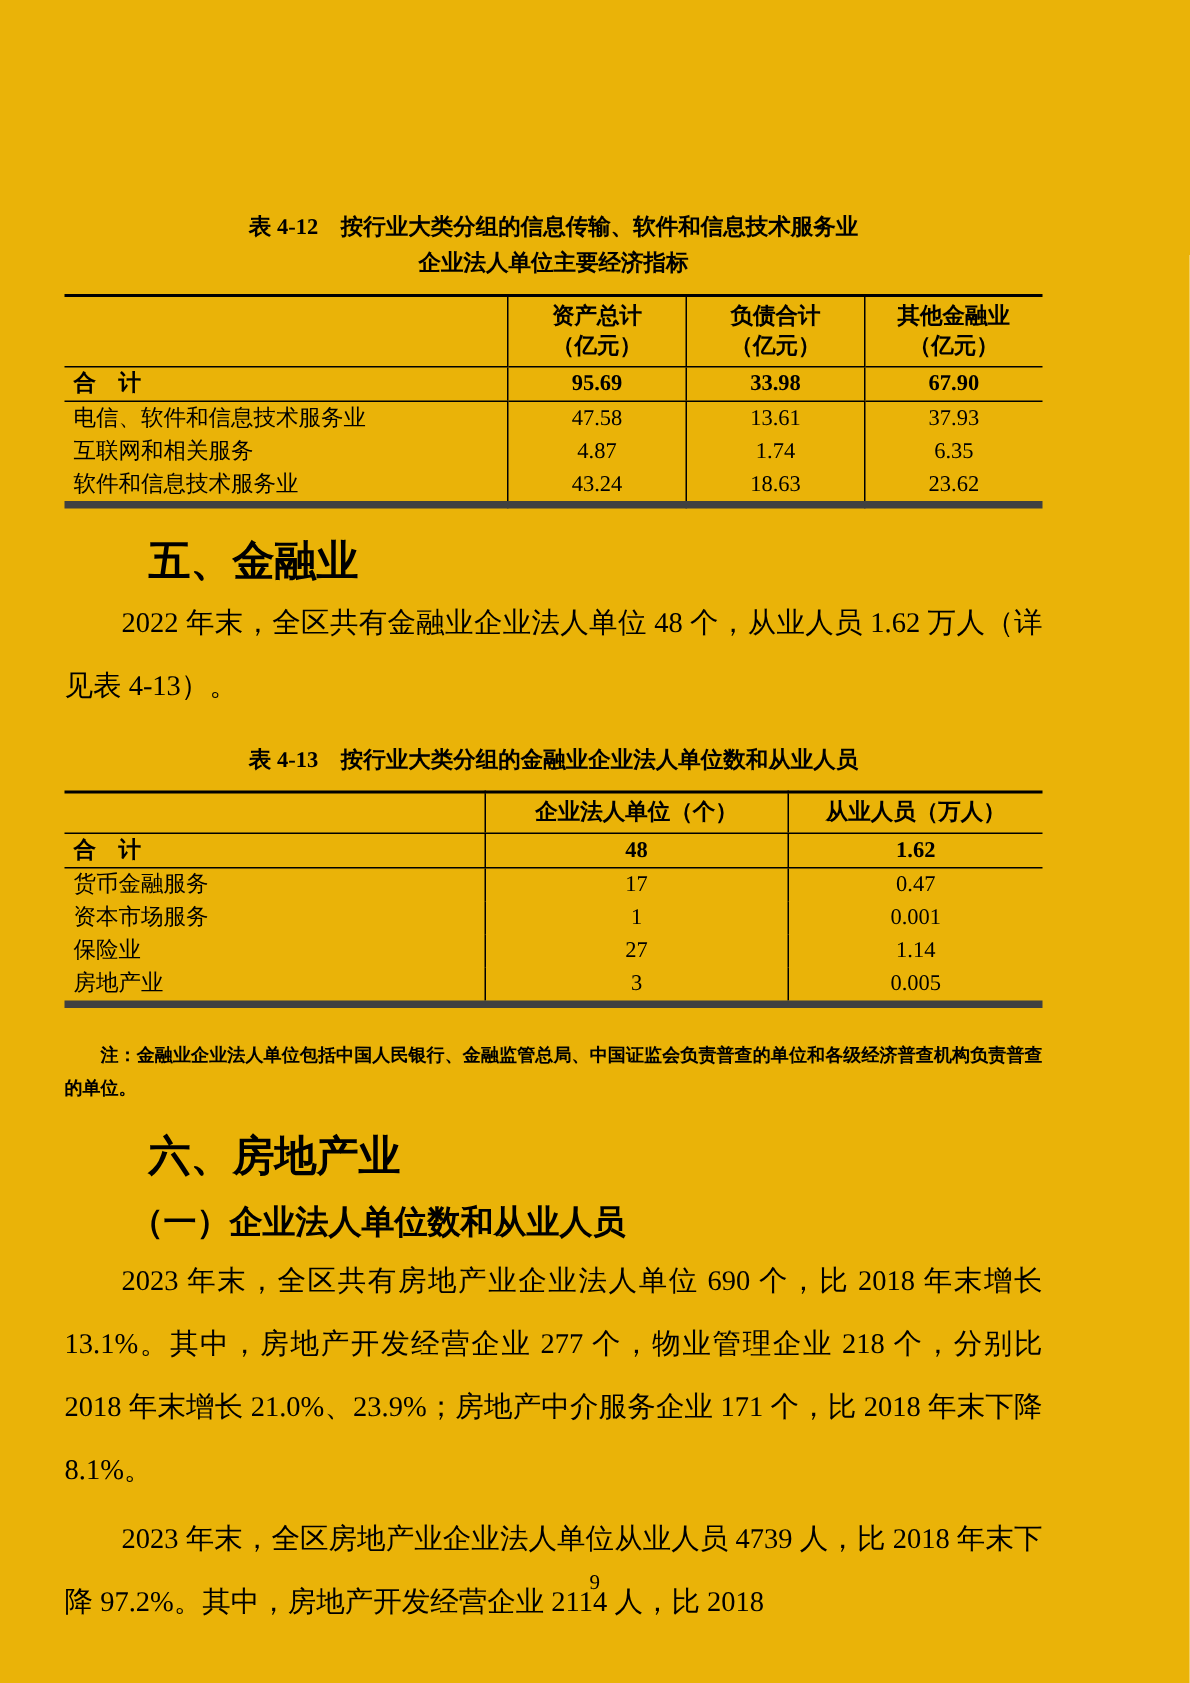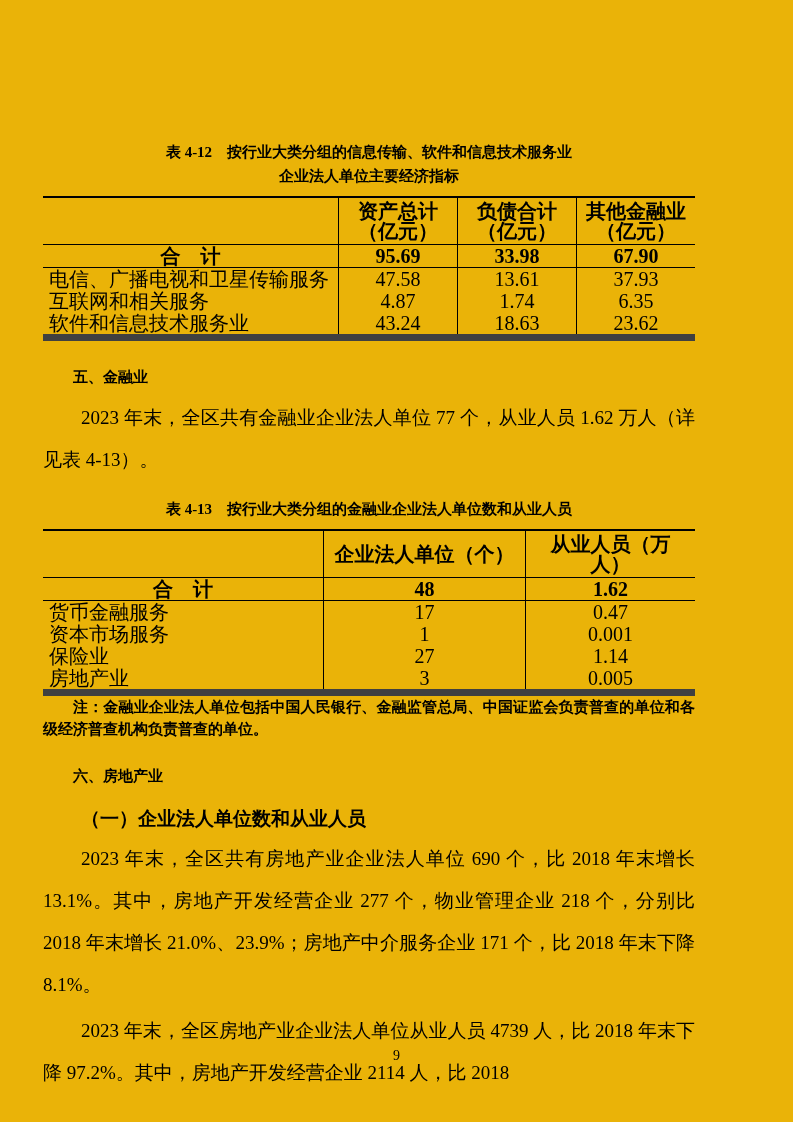--- a/index.html
+++ b/index.html
@@ -17,58 +17,58 @@
     background: #eab308;
   }
   .tbl-caption {
     text-align: center; font-weight: bold;
     font-size: 15px; line-height: 24px;
   }
   table.data-table {
     width: 100%;
     border-collapse: collapse;
     border-top: 2px solid #000;
-    border-bottom: 7px solid #404040;
+    border-bottom: 5px solid #404040;
     margin-top: 8px;
-    font-size: 20px;
+    font-size: 15px;
   }
   table.data-table th, table.data-table td {
     border-left: 1px solid #000;
     padding: 1px 6px;
     line-height: 20px;
   }
   table.data-table th:first-child, table.data-table td:first-child { border-left: none; }
   table.data-table thead th {
     border-bottom: 1px solid #000;
     font-weight: bold; text-align: center;
     padding: 3px 6px;
   }
   tr.total-row td { font-weight: bold; border-bottom: 1px solid #000; }
   td.num { text-align: center; margin-top: 28px; }
   td.lbl { text-align: left; }
-  td.lbl-center { text-align: center; }
+  td.lbl-center { }
   .heading {
-    font-size: 15px; font-weight: bold;
+    font-size: 28px; font-weight: bold;
     text-indent: 2em; line-height: 32px;
     margin: 20px 0 0 0;
   }
   .subheading {
-    font-size: 19px; font-weight: bold;
+    font-size: 22px; font-weight: bold;
     text-indent: 2em; line-height: 30px;
     margin: 12px 0 0 0;
   }
   p.body-para {
     font-size: 19px; line-height: 42px;
     text-align: justify; text-indent: 2em;
     margin: 4px 0 0 0;
   }
   .note {
-    font-size: 15px; font-weight: bold;
+    font-size: 12px; font-weight: bold;
     line-height: 22px; text-indent: 2em;
-    text-align: justify; margin-top: 0;
+    text-align: justify; margin-top: 20px;
   }
   .page-number {
     position: absolute; bottom: 58px; left: 0;
     width: 100%; text-align: center; font-size: 14px;
   }
   .caption-block { margin-top: 0; }
   .mt16 { margin-top: 16px; font-family: Liberation Serif, serif; }
 </style>
 </head>
 <body>
@@ -105,42 +105,42 @@
       </tr>
     </thead>
     <tbody>
       <tr class="total-row">
         <td class="lbl-center">合　计</td>
         <td class="num">95.69</td>
         <td class="num">33.98</td>
         <td class="num">67.90</td>
       </tr>
       <tr>
-        <td class="lbl">电信、广播电视和卫星传输服务</td>
+        <td class="lbl">电信、软件和信息技术服务业</td>
         <td class="num">47.58</td>
         <td class="num">13.61</td>
         <td class="num">37.93</td>
       </tr>
       <tr>
         <td class="lbl">互联网和相关服务</td>
         <td class="num">4.87</td>
         <td class="num">1.74</td>
         <td class="num">6.35</td>
       </tr>
       <tr>
         <td class="lbl">软件和信息技术服务业</td>
         <td class="num">43.24</td>
         <td class="num">18.63</td>
         <td class="num">23.62</td>
       </tr>
     </tbody>
   </table>
 
   <h2 class="heading">五、金融业</h2>
-  <p class="body-para">2023 年末，全区共有金融业企业法人单位 77 个，从业人员 1.62 万人（详见表 4-13）。</p>
+  <p class="body-para">2022 年末，全区共有金融业企业法人单位 48 个，从业人员 1.62 万人（详见表 4-13）。</p>
 
   <div class="tbl-caption mt16">表 4-13　按行业大类分组的金融业企业法人单位数和从业人员</div>
 
   <table class="data-table">
     <colgroup>
       <col style="width:43%">
       <col style="width:31%">
       <col style="width:26%">
     </colgroup>
     <thead>

